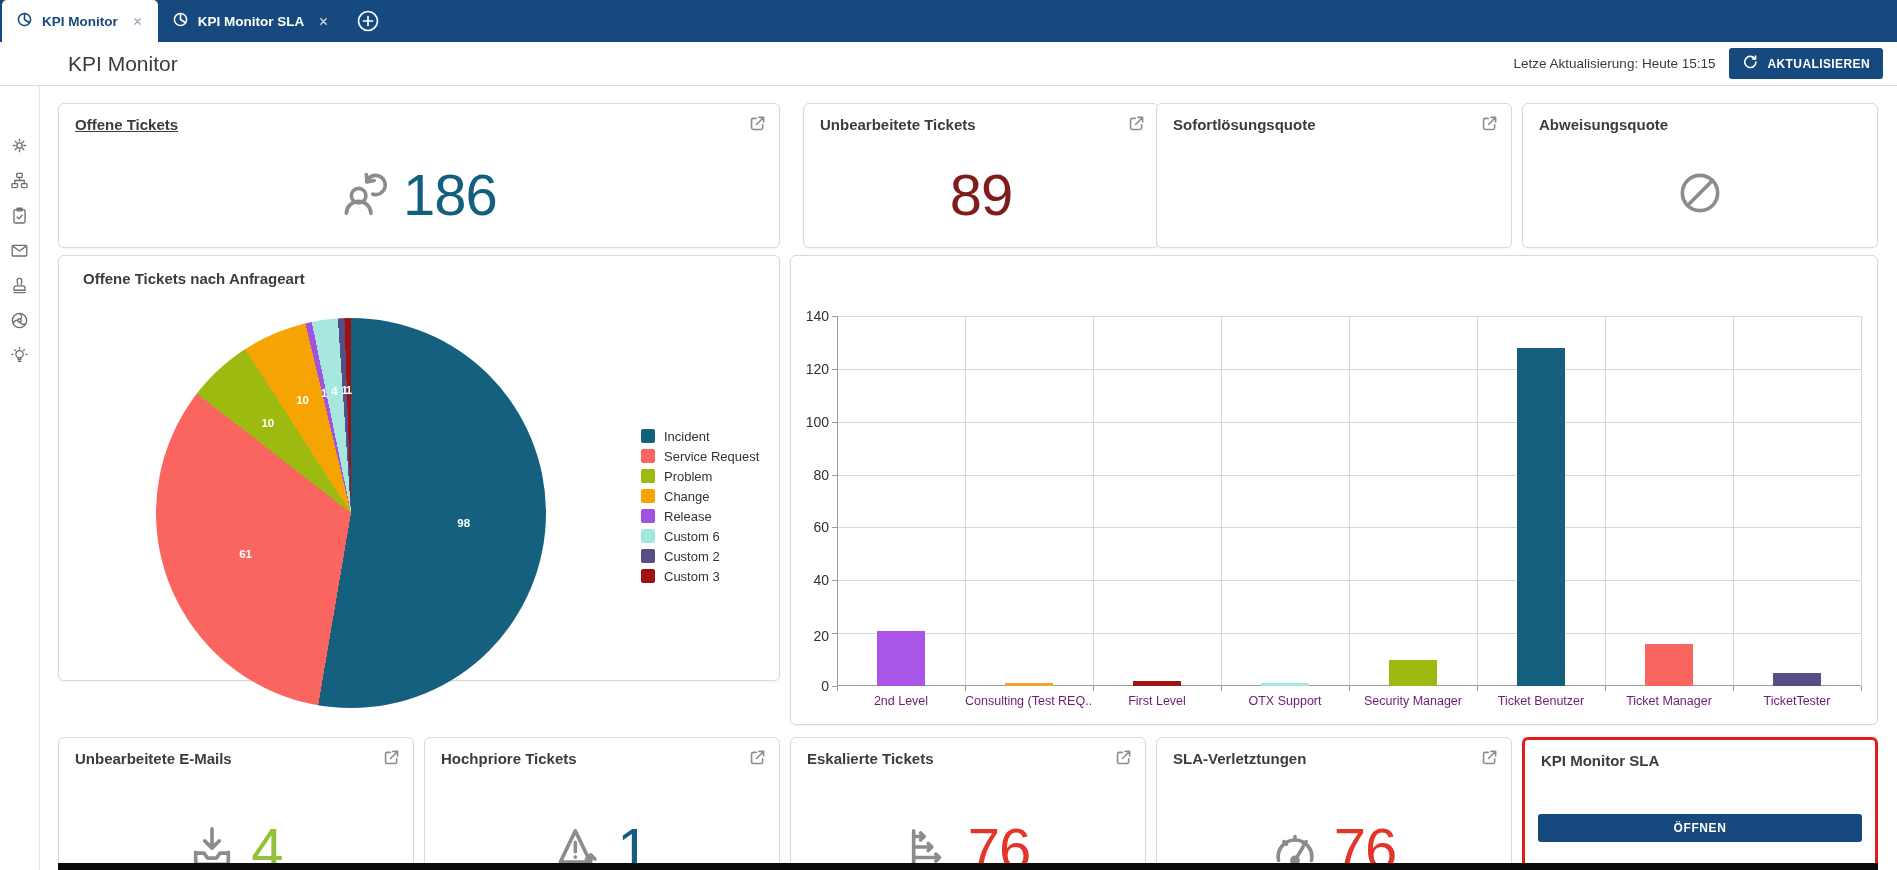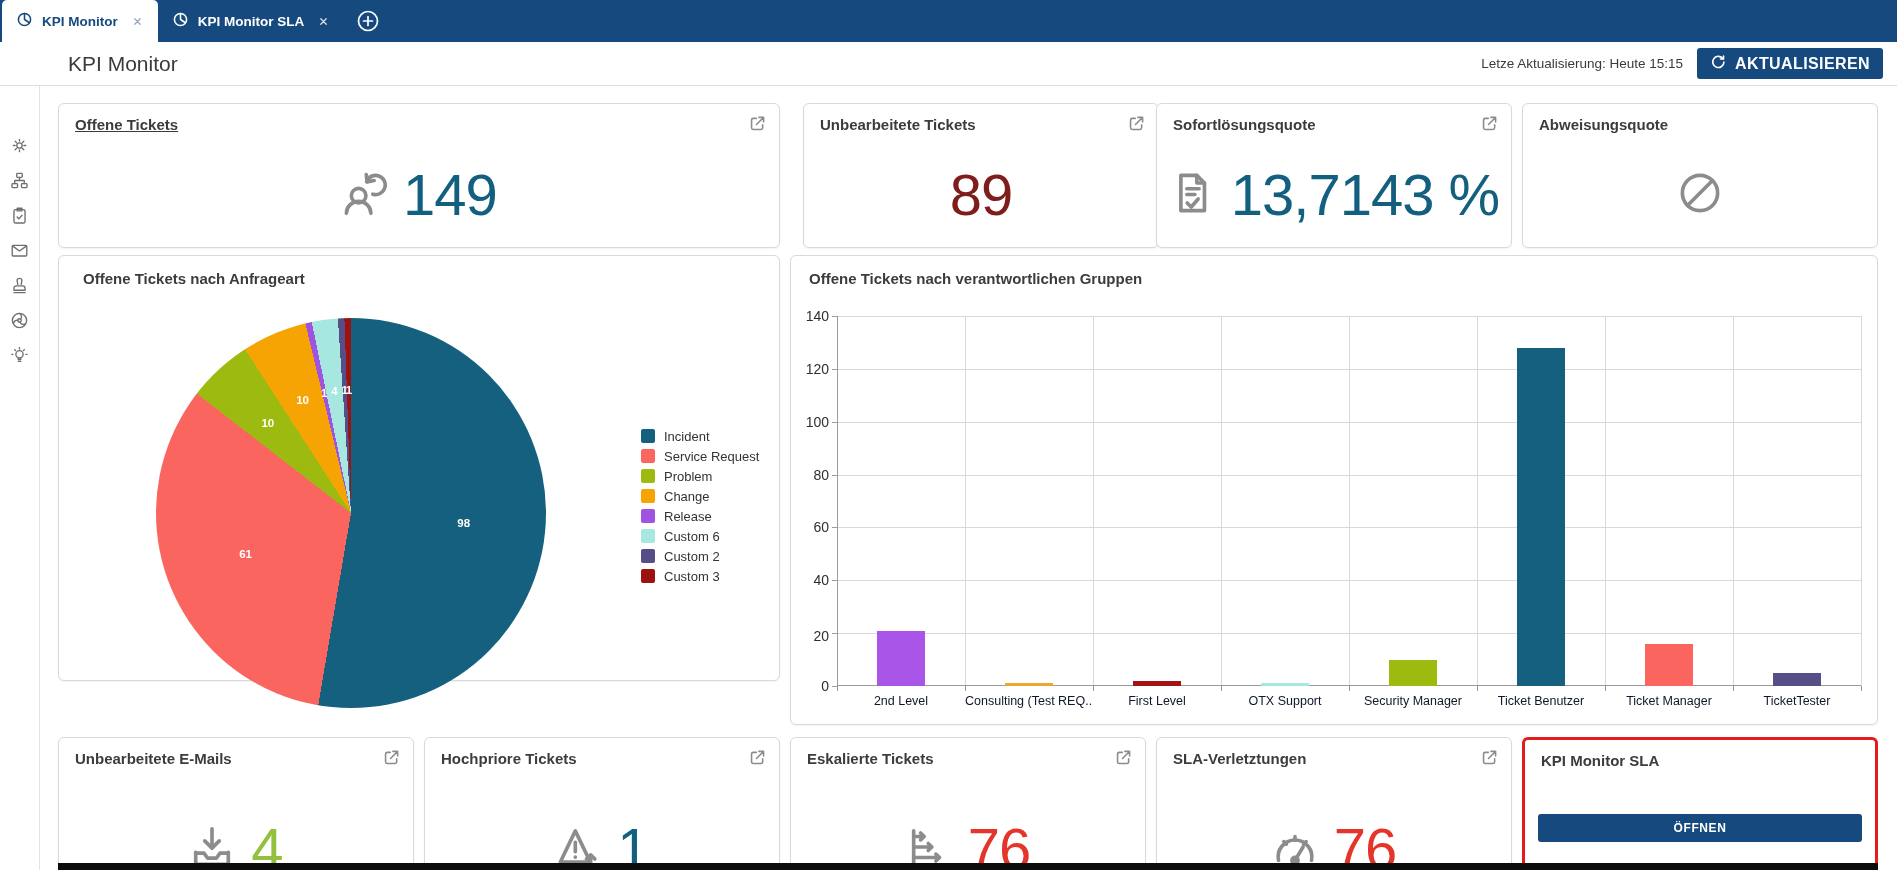--- a/index.html
+++ b/index.html
@@ -12,21 +12,21 @@
   .tabbar{position:absolute;top:0;left:0;right:0;height:42px;background:#164a7e;display:flex;align-items:stretch;z-index:30;}
   .tab{display:flex;align-items:center;gap:9px;padding:0 14px;cursor:pointer;font-size:13.5px;font-weight:bold;color:#fff;}
   .tab.active{background:#fff;color:#164a7e;border-radius:5px 5px 0 0;margin-left:2px;}
   .tab .tab-close{width:13px;height:13px;display:flex;align-items:center;justify-content:center;margin-left:4px;opacity:.85;}
   .tab.active .tab-close{color:#7d95b5;}
   .addtab{width:24px;height:24px;border-radius:50%;align-self:center;margin-left:12px;color:#fff;display:flex;align-items:center;justify-content:center;cursor:pointer;}
   
   .pagehead{position:absolute;top:42px;left:0;right:0;height:44px;background:#fff;border-bottom:1px solid #dedede;display:flex;align-items:center;padding:0 14px 0 68px;box-sizing:border-box;z-index:20;}
   .pagehead h1{font-size:21px;font-weight:400;color:#3a3a3a;margin:0;flex:1;}
   .update-text{font-size:13.5px;color:#3a3a3a;margin-right:14px;}
-  .refresh-btn{background:#164a7e;color:#fff;border:none;height:31px;padding:0 13px;border-radius:3px;display:flex;align-items:center;gap:9px;font-size:16px;font-weight:bold;letter-spacing:.4px;cursor:pointer;font-family:inherit;}
+  .refresh-btn{background:#164a7e;color:#fff;border:none;height:31px;padding:0 13px;border-radius:3px;display:flex;align-items:center;gap:9px;font-size:12px;font-weight:bold;letter-spacing:.4px;cursor:pointer;font-family:inherit;}
   
   .sidebar{position:absolute;top:86px;left:0;bottom:0;width:40px;background:#fff;border-right:1px solid #e4e4e4;display:flex;flex-direction:column;align-items:center;padding-top:50px;gap:17px;box-sizing:border-box;z-index:10;}
   .side-btn{width:22px;height:18px;display:flex;align-items:center;justify-content:center;color:#6f6f6f;cursor:pointer;background:none;border:none;padding:0;}
   
   .main{position:absolute;top:86px;left:41px;right:0;bottom:0;background:#fff;overflow:hidden;}
   .card{position:absolute;background:#fff;border:1px solid #d9d9d9;border-radius:6px;box-shadow:0 1px 2px rgba(0,0,0,.05);box-sizing:border-box;padding:12px 16px;}
   .card.hl{border:3px solid #e51c1c;}
   .card-title{font-size:15px;font-weight:bold;color:#3c3c3c;}
   .ext-btn{position:absolute;top:10px;right:12px;color:#8c8c8c;cursor:pointer;background:none;border:none;padding:0;}
   .value-row{position:absolute;left:0;right:0;top:46px;bottom:8px;display:flex;align-items:center;justify-content:center;gap:16px;}
@@ -44,21 +44,21 @@
   .legend-text{font-size:13px;color:#333;}
   
   .bar-plot{position:absolute;left:46px;top:60px;width:1024px;height:370px;}
   .gridline-h{position:absolute;left:0;width:100%;height:1px;background:#d8d8d8;}
   .gridline-v{position:absolute;top:0;height:100%;width:1px;background:#d8d8d8;}
   .axis-y{position:absolute;left:0;top:0;height:100%;width:1px;background:#9a9a9a;}
   .axis-x{position:absolute;left:0;bottom:0;width:100%;height:1px;background:#9a9a9a;}
   .tick-y{position:absolute;width:5px;height:1px;background:#9a9a9a;left:-5px;}
   .tick-x{position:absolute;height:5px;width:1px;background:#9a9a9a;bottom:-5px;}
   .ylab{position:absolute;width:36px;text-align:right;font-size:14px;color:#2f2f2f;}
-  .xlab{position:absolute;text-align:center;font-size:12.5px;color:#0f172a;white-space:nowrap;overflow:hidden;}
+  .xlab{position:absolute;text-align:center;font-size:12.5px;color:#701a75;white-space:nowrap;overflow:hidden;}
   .bar{position:absolute;cursor:pointer;}
   
   .bottom-strip{position:absolute;left:17px;right:19px;bottom:0;height:7px;background:#0c0c0c;z-index:15;}
 </style>
 </head>
 <body>
 
 <div class="tabbar">
   <div class="tab active">
     <span class="tab-ic"><svg width="17" height="17" viewBox="0 0 24 24" fill="none" stroke="currentColor" stroke-width="2.2" stroke-linecap="round" stroke-linejoin="round">
@@ -163,48 +163,39 @@
           <path d="M10.5 5.5H6.6a2.1 2.1 0 0 0-2.1 2.1v9.8a2.1 2.1 0 0 0 2.1 2.1h9.8a2.1 2.1 0 0 0 2.1-2.1v-3.9"></path>
           <path d="M13.8 4.3h5.9v5.9M19.3 4.7l-8.6 8.6"></path>
         </svg></button>
       <div class="value-row">
         <span class="card-ic"><svg width="46" height="46" viewBox="0 0 24 24" fill="none" stroke="currentColor" stroke-width="1.9" stroke-linecap="round" stroke-linejoin="round">
             <circle cx="9.2" cy="13.4" r="3.8"></circle>
             <path d="M2.8 22.6c0-3.5 2.9-6.2 6.4-6.2s6.4 2.7 6.4 6.2"></path>
             <path d="M13.4 6a5 5 0 1 1 3.2 6.6"></path>
             <path d="M13.2 2.4l.4 3.8 3.7-.7"></path>
           </svg></span>
-        <span class="big-num" style="color:#135f7f">149</span>
+        <span class="big-num" style="color:#135f7f">186</span>
       </div>
     </div>
     <div class="card" style="left: 749px; top: 17px; width: 356px; height: 145px; margin-left: 13px;">
       <div class="card-title">Unbearbeitete Tickets</div>
       <button class="ext-btn"><svg width="19" height="19" viewBox="0 0 24 24" fill="none" stroke="currentColor" stroke-width="2" stroke-linecap="round" stroke-linejoin="round">
           <path d="M10.5 5.5H6.6a2.1 2.1 0 0 0-2.1 2.1v9.8a2.1 2.1 0 0 0 2.1 2.1h9.8a2.1 2.1 0 0 0 2.1-2.1v-3.9"></path>
           <path d="M13.8 4.3h5.9v5.9M19.3 4.7l-8.6 8.6"></path>
         </svg></button>
       <div class="value-row">
         <span class="big-num" style="color:#7f1d1d">89</span>
       </div>
     </div>
     <div class="card" style="left: 1115px; top: 17px; width: 356px; height: 145px;">
       <div class="card-title">Sofortlösungsquote</div>
       <button class="ext-btn"><svg width="19" height="19" viewBox="0 0 24 24" fill="none" stroke="currentColor" stroke-width="2" stroke-linecap="round" stroke-linejoin="round">
           <path d="M10.5 5.5H6.6a2.1 2.1 0 0 0-2.1 2.1v9.8a2.1 2.1 0 0 0 2.1 2.1h9.8a2.1 2.1 0 0 0 2.1-2.1v-3.9"></path>
           <path d="M13.8 4.3h5.9v5.9M19.3 4.7l-8.6 8.6"></path>
         </svg></button>
-      <div class="value-row">
-        <span class="card-ic"><svg width="46" height="46" viewBox="0 0 24 24" fill="none" stroke="currentColor" stroke-width="1.9" stroke-linecap="round" stroke-linejoin="round">
-            <path d="M6.2 2.8h8.3l4 4v14.4H6.2z"></path>
-            <path d="M14.5 2.8v4h4"></path>
-            <path d="M9.3 9.8h6.4M9.3 12.8h4.2"></path>
-            <path d="M9.5 17.2l2.1 2.1 3.6-4.2"></path>
-          </svg></span>
-        <span class="big-num" style="color:#135f7f">13,7143 %</span>
-      </div>
     </div>
     <div class="card" style="left: 1481px; top: 17px; width: 356px; height: 145px;">
       <div class="card-title">Abweisungsquote</div>
       <div class="value-row">
         <span class="card-ic"><svg width="46" height="46" viewBox="0 0 24 24" fill="none" stroke="currentColor" stroke-width="1.9" stroke-linecap="round" stroke-linejoin="round">
             <circle cx="12" cy="12" r="9.2"></circle>
             <path d="M5.5 18.5 18.5 5.5"></path>
           </svg></span>
       </div>
     </div>
@@ -316,21 +307,20 @@
           <span class="legend-swatch" style="background:#564e86"></span>
           <span class="legend-text">Custom 2</span>
         </div>
         <div class="legend-item">
           <span class="legend-swatch" style="background:#9d1111"></span>
           <span class="legend-text">Custom 3</span>
         </div>
       </div>
     </div>
     <div class="card chart-card" style="left: 749px; top: 169px; width: 1088px; height: 470px;">
-      <div class="card-title">Offene Tickets nach verantwortlichen Gruppen</div>
       <div class="bar-plot">
         <div class="tick-y" style="top: 370px;"></div>
         <span class="ylab" style="left: -44px; top: 362px;">0</span>
         <div class="gridline-h" style="top: 317.143px;"></div>
         <div class="tick-y" style="top: 317.143px;"></div>
         <span class="ylab" style="left: -44px; top: 312px;">20</span>
         <div class="gridline-h" style="top: 264.286px;"></div>
         <div class="tick-y" style="top: 264.286px;"></div>
         <span class="ylab" style="left: -44px; top: 256.286px;">40</span>
         <div class="gridline-h" style="top: 211.429px;"></div>

